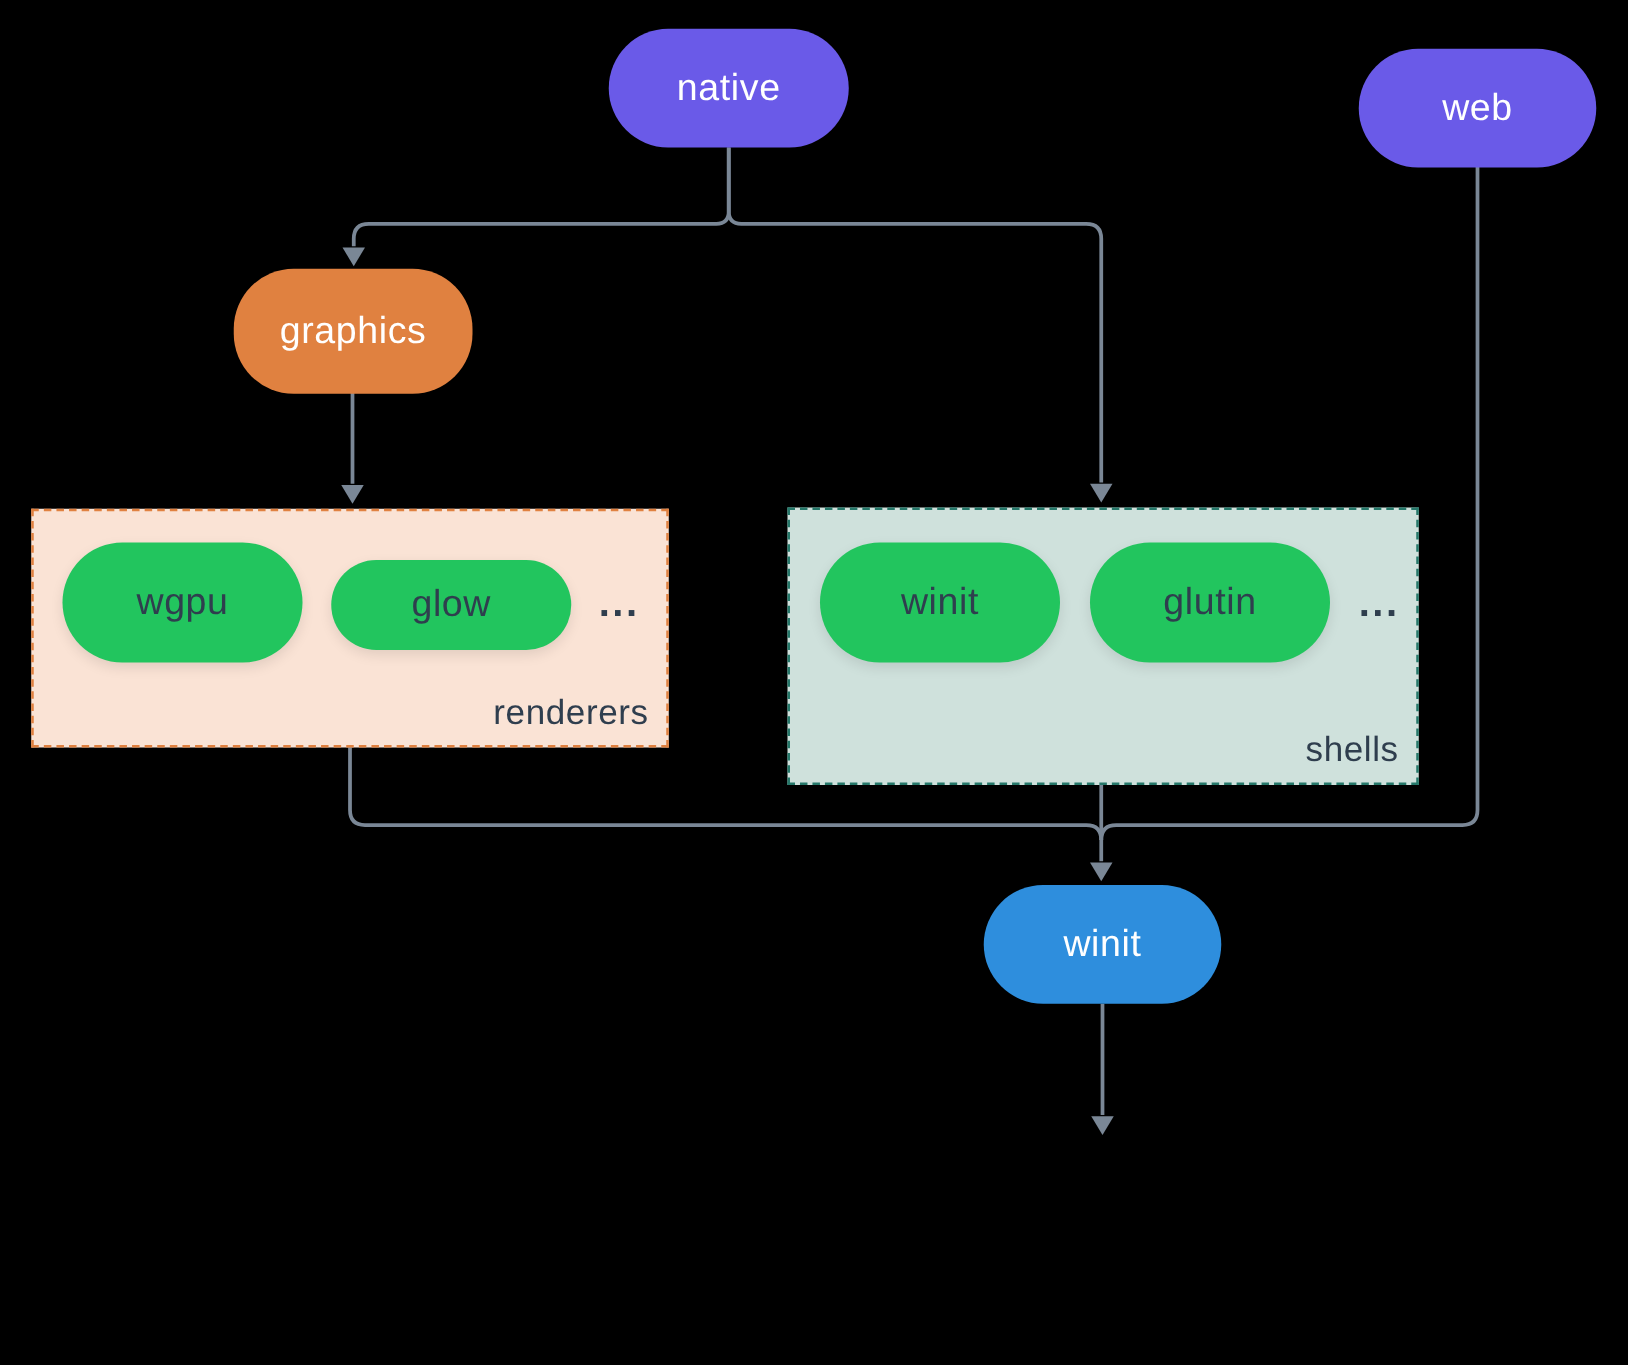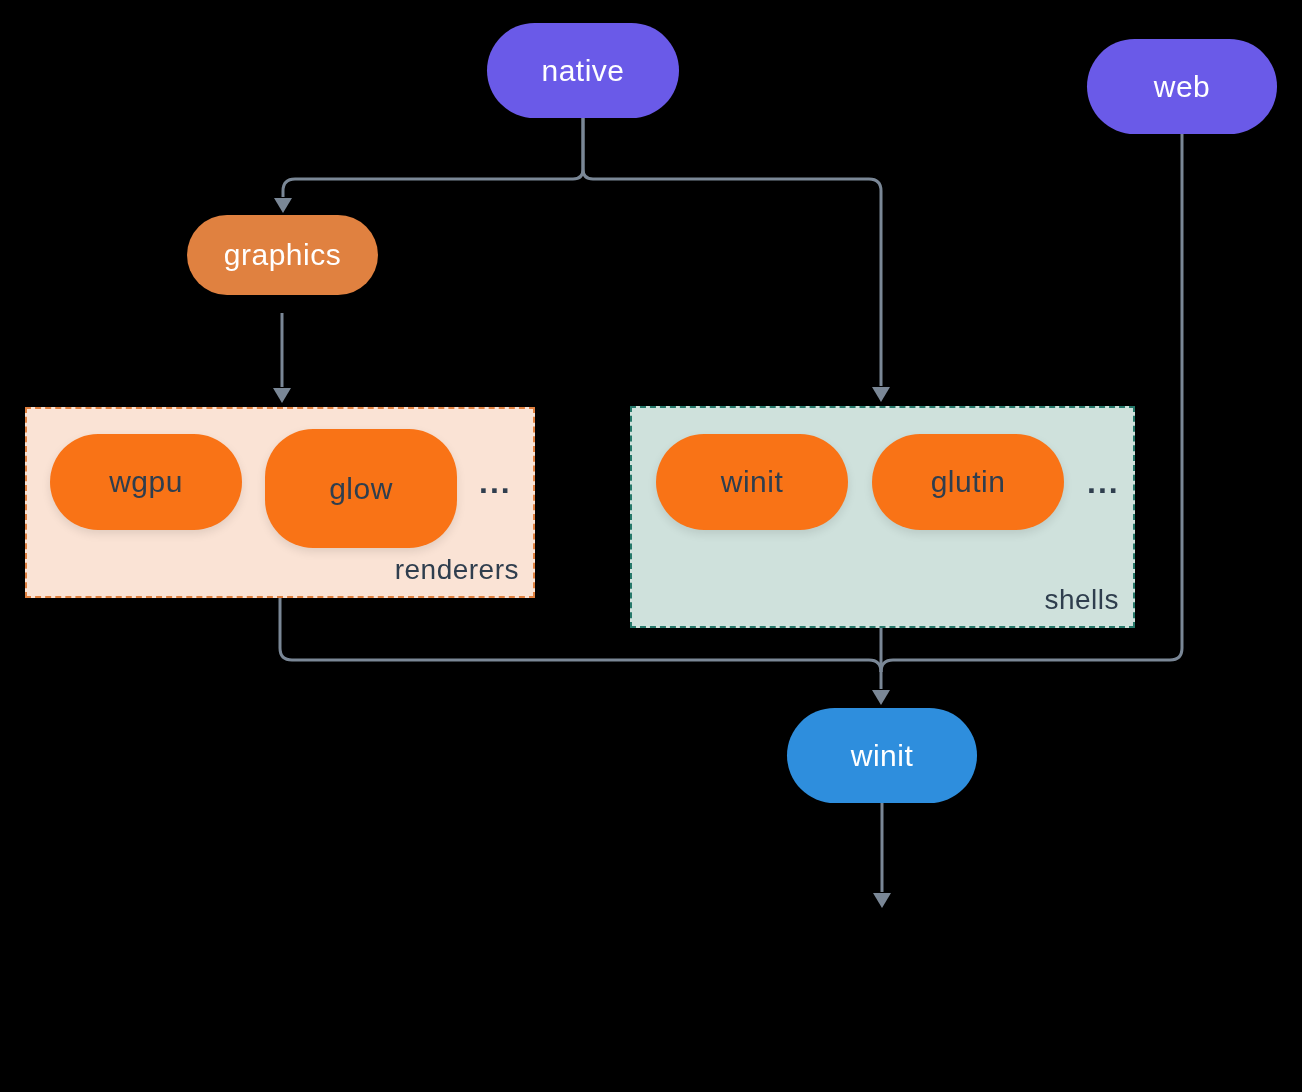--- a/index.html
+++ b/index.html
@@ -31,21 +31,21 @@
     position: absolute;
     display: flex; align-items: center; justify-content: center;
     border-radius: 48px;
     font-size: 30px;
     letter-spacing: 0.5px;
   }
   .pill-purple { background: var(--purple); color: var(--text-light); }
   .pill-orange { background: var(--orange); color: var(--text-light); }
   .pill-blue   { background: var(--blue);   color: var(--text-light); }
   .pill-white  {
-    background: #f97316; color: var(--text-dark);
+    background: #22c55e; color: var(--text-dark);
     box-shadow: 0 4px 10px rgba(0,0,0,0.10);
   }
 
   .group {
     position: absolute;
   }
   .group-renderers {
     left: 25px; top: 407px; width: 510px; height: 191px;
     background: var(--renderers-fill);
     border: 2px dashed var(--renderers-border);
@@ -62,25 +62,25 @@
   }
   .dots {
     position: absolute;
     display: flex; align-items: center;
     font-size: 32px; color: var(--text-dark);
     font-weight: bold; letter-spacing: 2px;
   }
 
   #node-native   { left: 487px;  top: 23px;  width: 192px; height: 95px; }
   #node-web      { left: 1087px; top: 39px;  width: 190px; height: 95px; }
-  #node-graphics { left: 187px;  top: 215px; width: 191px; height: 80px; }
+  #node-graphics { left: 187px;  top: 215px; width: 191px; height: 100px; }
   #node-iced     { left: 787px;  top: 708px; width: 190px; height: 95px; }
 
   #node-wgpu   { left: 23px;  top: 25px; width: 192px; height: 96px; }
-  #node-glow   { left: 238px; top: 20px; width: 192px; height: 119px; align-items: center; }
+  #node-glow   { left: 238px; top: 39px; width: 192px; height: 72px; align-items: center; }
   #dots-renderers { left: 452px; top: 25px; height: 96px; }
 
   #node-winit  { left: 24px;  top: 26px; width: 192px; height: 96px; }
   #node-glutin { left: 240px; top: 26px; width: 192px; height: 96px; }
   #dots-shells { left: 455px; top: 26px; height: 96px; }
 
   #node-application {
     position: absolute;
     left: 720px; top: 912px; width: 323px; height: 155px;
     background: var(--app-fill);

